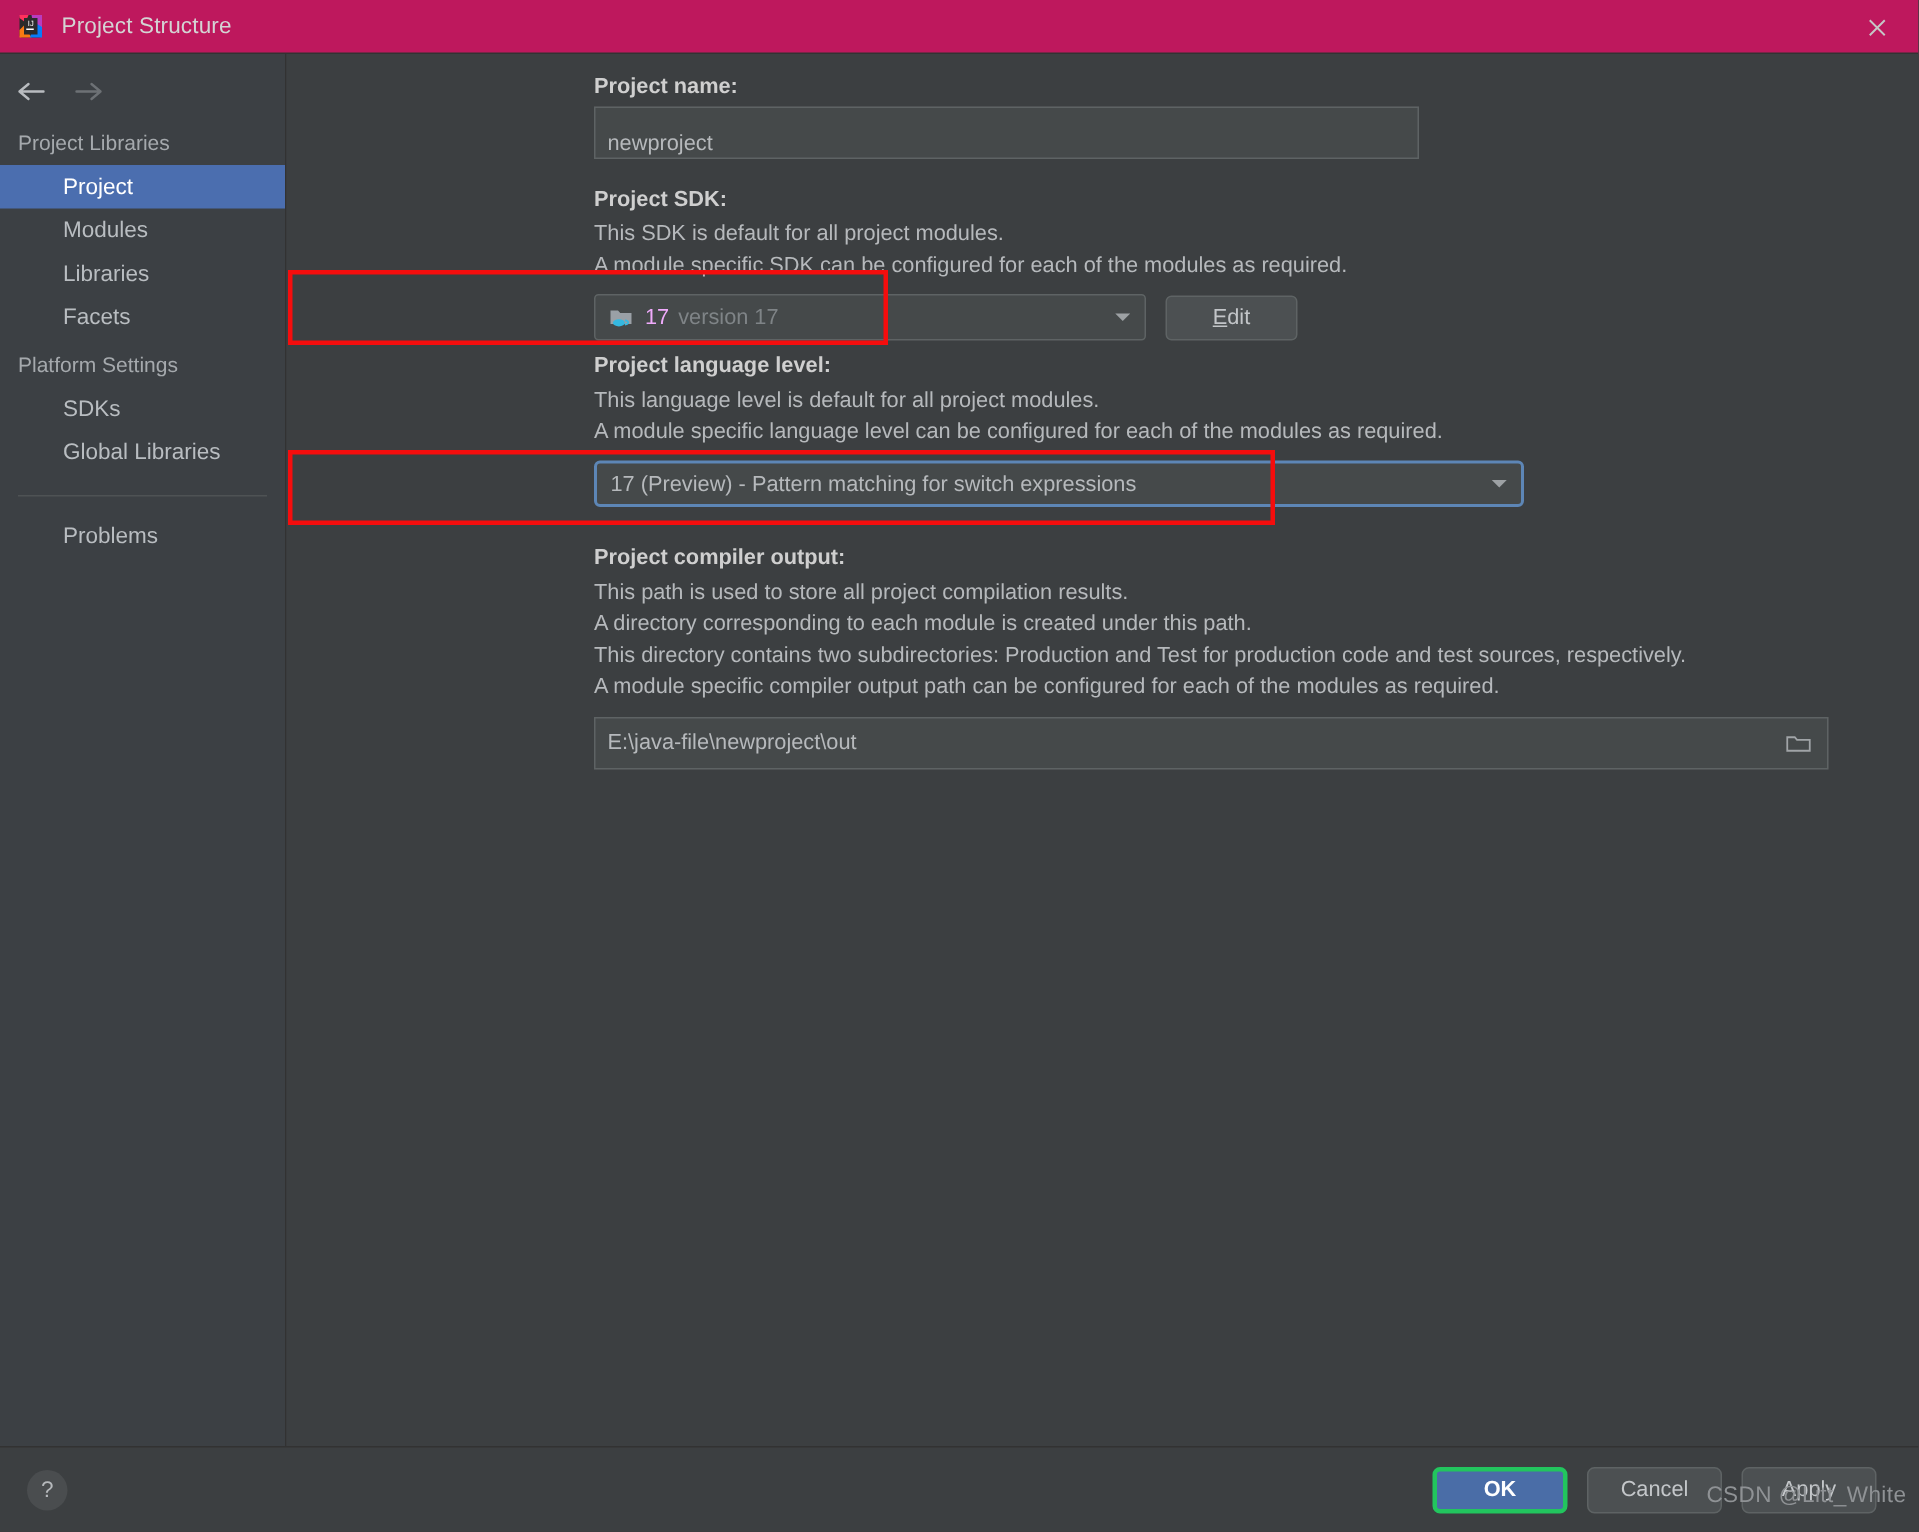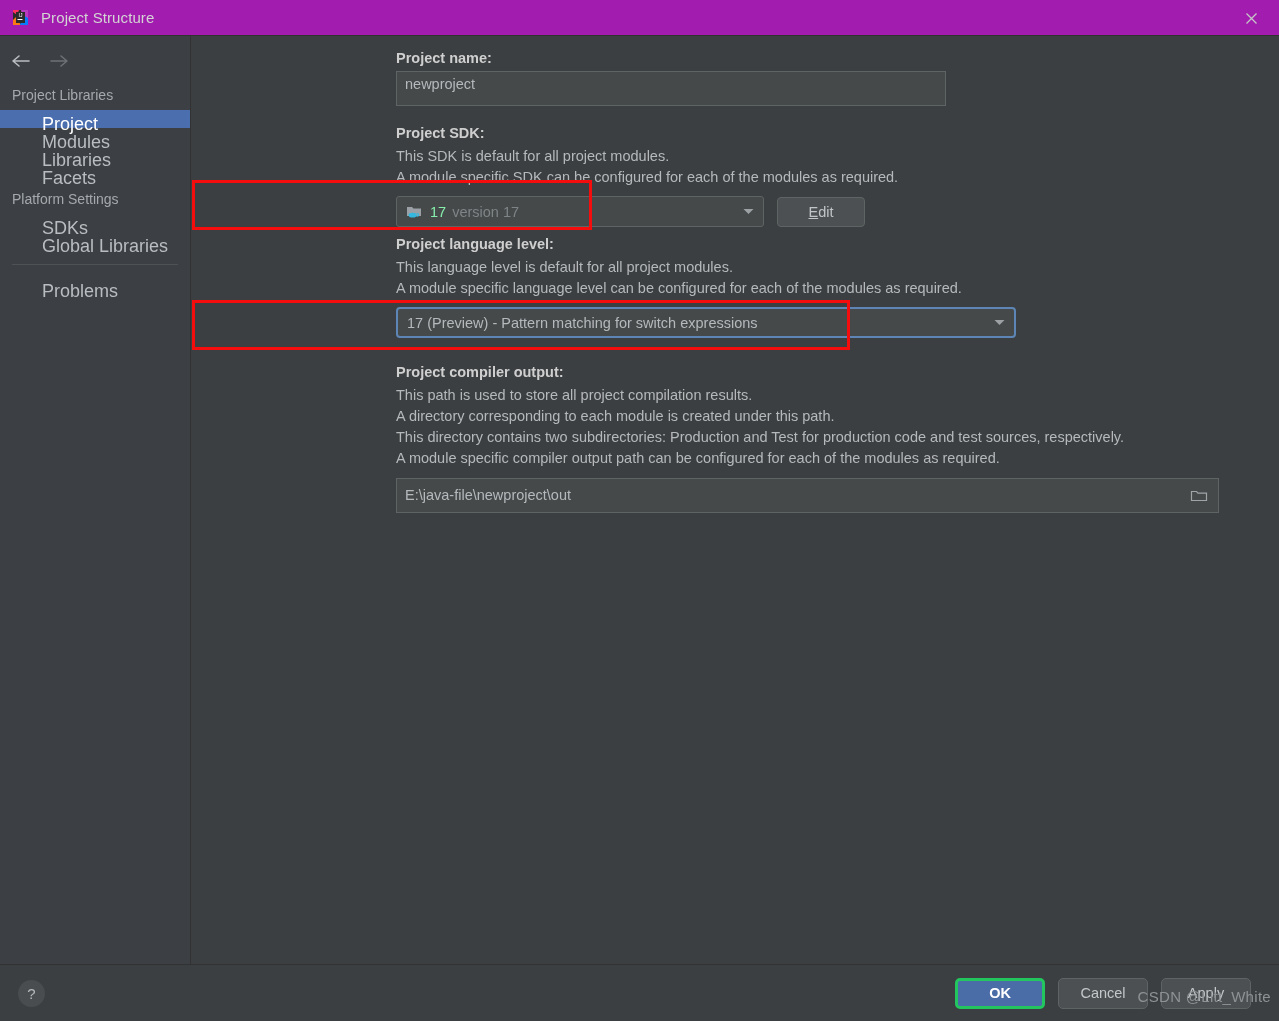--- a/index.html
+++ b/index.html
@@ -14,21 +14,21 @@
     font-family: "Liberation Sans", sans-serif;
     background: #3c3f41;
     color: #bbbbbb;
     font-size: 14px;
     position: relative;
   }
 
   
   .titlebar {
     height: 36px;
-    background: #a21caf;
+    background: #be185d;
     display: flex;
     align-items: center;
     position: relative;
     border-bottom: 1px solid #323232;
   }
   .titlebar-icon {
     width: 17px;
     height: 17px;
     margin-left: 12px;
     margin-right: 12px;
@@ -78,24 +78,24 @@
   .nav-arrow.fwd  { color: #6d7175; }
 
   .side-group {
     padding: 4px 0 2px 12px;
     color: #a5a9ad;
     font-size: 14px;
     line-height: 26px;
   }
   .side-item {
     padding-left: 42px;
-    height: 18px;
+    height: 29px;
     line-height: 29px;
     color: #b9bdc1;
-    font-size: 18px;
+    font-size: 15px;
     white-space: nowrap;
   }
   .side-item.selected {
     background: #4b6eaf;
     color: #ffffff;
   }
   .side-sep {
     height: 1px;
     background: #4e5254;
     margin: 14px 12px 12px 12px;
@@ -123,21 +123,21 @@
   }
 
   
   .text-input {
     height: 35px;
     background: #45494a;
     border: 1px solid #5e6364;
     color: #b6b9bc;
     font-size: 14.5px;
     line-height: 25px;
-    padding: 0 8px;
+    padding: 12px 8px;
     white-space: nowrap;
     overflow: hidden;
   }
   #project-name-input { width: 550px; }
 
   .path-input {
     width: 823px;
     position: relative;
     display: flex;
     align-items: center;
@@ -179,21 +179,21 @@
     color: #9da1a4;
   }
   .combo.focused {
     border: 2px solid #5d86b6;
     border-radius: 4px;
   }
   #sdk-combo { width: 368px; }
   #lang-combo { width: 620px; }
 
   .sdk-icon { width: 17px; height: 15px; margin-right: 7px; flex: 0 0 auto; }
-  .sdk-ver  { color: #86efac; }
+  .sdk-ver  { color: #f0abfc; }
   .sdk-sub  { color: #7f8487; margin-left: 6px; }
 
   
   .btn {
     background: #4c5052;
     border: 1px solid #5e6364;
     border-radius: 4px;
     color: #c2c5c8;
     font-size: 14.5px;
     height: 30px;

